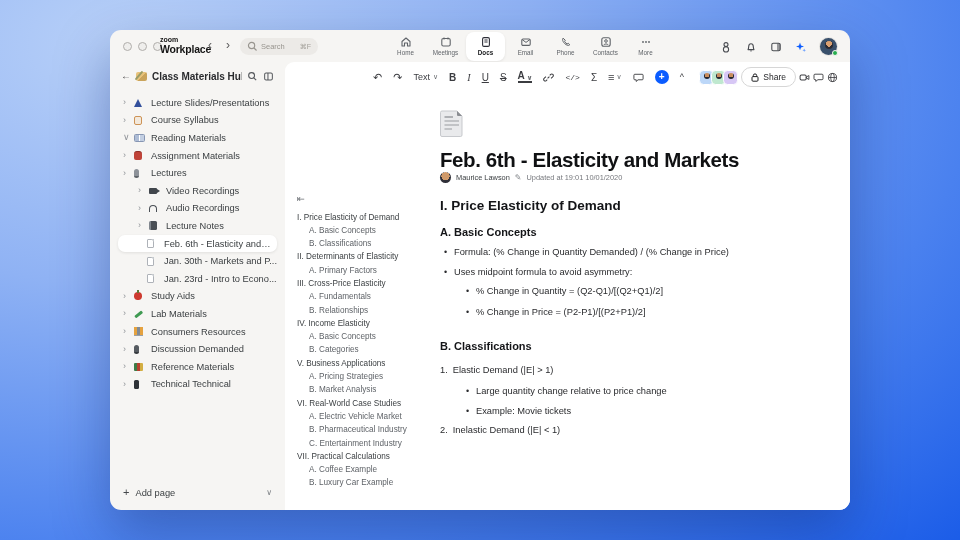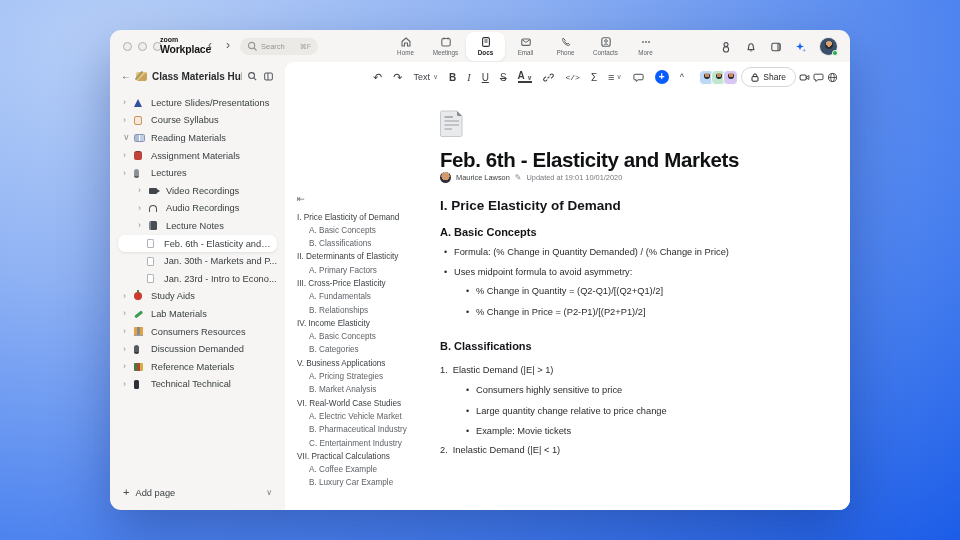--- a/index.html
+++ b/index.html
@@ -485,21 +485,20 @@
           <div class="h2">A. Basic Concepts</div>
           <div class="li">Formula: (% Change in Quantity Demanded) / (% Change in Price)</div>
           <div class="li">Uses midpoint formula to avoid asymmetry:</div>
           <div class="li sub mt7">% Change in Quantity = (Q2-Q1)/[(Q2+Q1)/2]</div>
           <div class="li sub mt9">% Change in Price = (P2-P1)/[(P2+P1)/2]</div>
           <div class="h2 spaced">B. Classifications</div>
           <div class="numrow">
               <span>1.</span>
               <span>Elastic Demand (|E| &gt; 1)</span>
             </div>
-          <div class="li sub">Consumers highly sensitive to price</div>
           <div class="li sub mt9">Large quantity change relative to price change</div>
           <div class="li sub">Example: Movie tickets</div>
           <div class="numrow mt7">
               <span>2.</span>
               <span>Inelastic Demand (|E| &lt; 1)</span>
             </div>
         </div>
       </div>
     </div>
 

